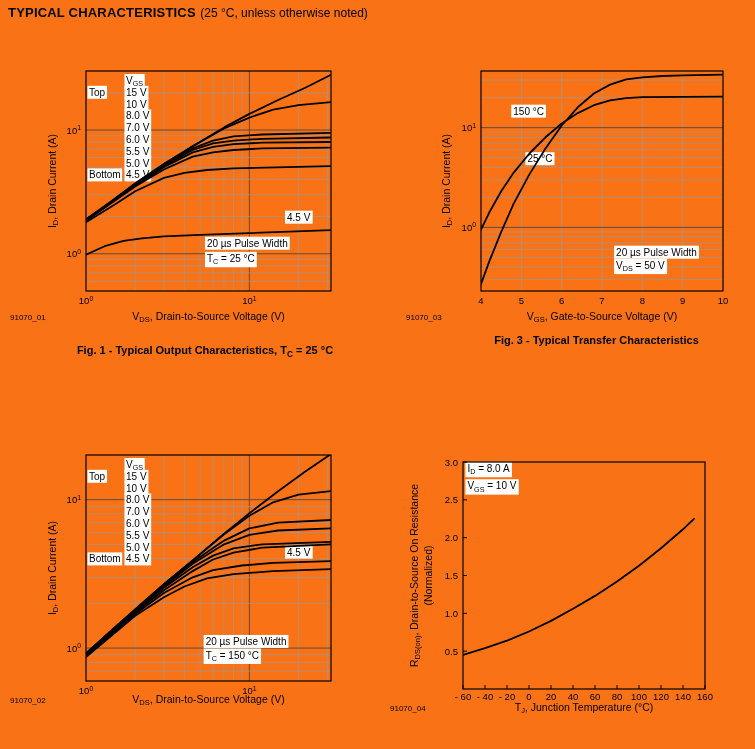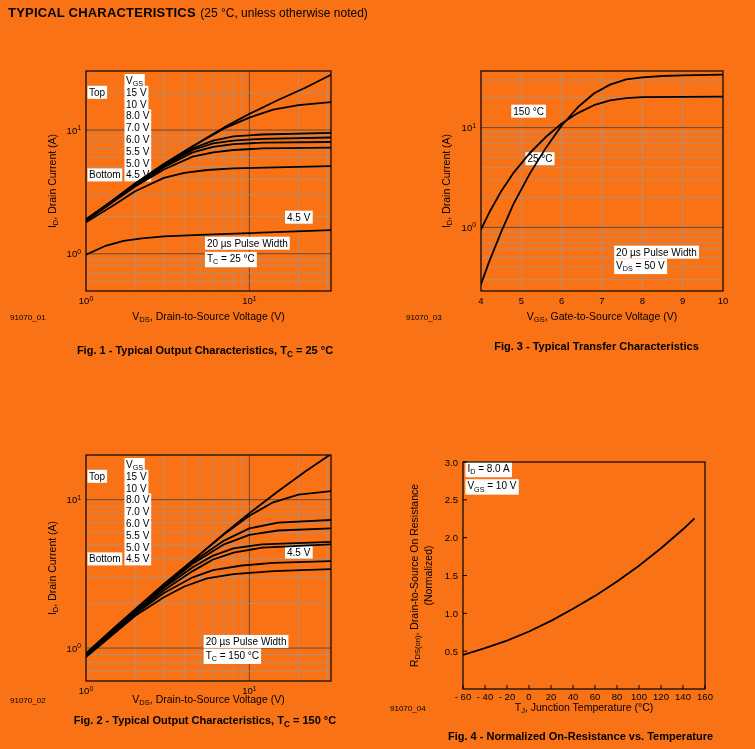--- a/index.html
+++ b/index.html
@@ -169,21 +169,21 @@
           <text x="278.6666666666667" y="248" font-size="9.5" text-anchor="middle"><tspan dy="0">9</tspan></text>
           <text x="319" y="248" font-size="9.5" text-anchor="middle"><tspan dy="0">10</tspan></text>
           <text x="72" y="75.15345960891793" font-size="9.5" text-anchor="end"><tspan dy="0">10</tspan><tspan dy="-3.4" font-size="72%">1</tspan></text>
           <text x="72" y="174.86005536405168" font-size="9.5" text-anchor="end"><tspan dy="0">10</tspan><tspan dy="-3.4" font-size="72%">0</tspan></text>
           <text x="198" y="264" font-size="10.5" text-anchor="middle"><tspan dy="0">V</tspan><tspan dy="2.4" font-size="72%">GS</tspan><tspan dy="-2.4">, Gate-to-Source Voltage (V)</tspan></text>
           <text x="2" y="264" font-size="8" text-anchor="start"><tspan dy="0">91070_03</tspan></text>
           <text x="46" y="125" font-size="10.5" text-anchor="middle" transform="rotate(-90 46 125)"><tspan dy="0">I</tspan><tspan dy="2.4" font-size="72%">D</tspan><tspan dy="-2.4">, Drain Current (A)</tspan></text>
         </g>
         <rect x="77" y="15" width="242" height="220" fill="none" stroke="#000" stroke-width="1.2"></rect>
       </svg>
-    <div class="caption" style="width:343px;margin-top:16px">Fig. 3 - Typical Transfer Characteristics</div>
+    <div class="caption" style="width:343px;margin-top:10px">Fig. 3 - Typical Transfer Characteristics</div>
   </div>
 
   <div class="fig" style="left:8px;top:442px;">
     <svg width="352" height="266">
         <defs>
           <clipPath id="cp2">
             <rect x="78" y="13" width="245" height="226"></rect>
           </clipPath>
         </defs>
         <g>
@@ -256,21 +256,20 @@
           <text x="78" y="252" font-size="9.5" text-anchor="middle"><tspan dy="0">10</tspan><tspan dy="-3.4" font-size="72%">0</tspan></text>
           <text x="241.36741366888225" y="252" font-size="9.5" text-anchor="middle"><tspan dy="0">10</tspan><tspan dy="-3.4" font-size="72%">1</tspan></text>
           <text x="73" y="61.17379903416801" font-size="9.5" text-anchor="end"><tspan dy="0">10</tspan><tspan dy="-3.4" font-size="72%">1</tspan></text>
           <text x="73" y="209.57694715112268" font-size="9.5" text-anchor="end"><tspan dy="0">10</tspan><tspan dy="-3.4" font-size="72%">0</tspan></text>
           <text x="200.5" y="261" font-size="10.5" text-anchor="middle"><tspan dy="0">V</tspan><tspan dy="2.4" font-size="72%">DS</tspan><tspan dy="-2.4">, Drain-to-Source Voltage (V)</tspan></text>
           <text x="2" y="261" font-size="8" text-anchor="start"><tspan dy="0">91070_02</tspan></text>
           <text x="48" y="126" font-size="10.5" text-anchor="middle" transform="rotate(-90 48 126)"><tspan dy="0">I</tspan><tspan dy="2.4" font-size="72%">D</tspan><tspan dy="-2.4">, Drain Current (A)</tspan></text>
         </g>
         <rect x="78" y="13" width="245" height="226" fill="none" stroke="#000" stroke-width="1.2"></rect>
       </svg>
-    <div class="caption" style="width:352px;margin-top:6px">Fig. 2 - Typical Output Characteristics, T<sub>C</sub> = 150 °C</div>
   </div>
 
   <div class="fig" style="left:388px;top:448px;">
     <svg width="343" height="268">
         <defs>
           <clipPath id="cp3">
             <rect x="75" y="14" width="242" height="227"></rect>
           </clipPath>
         </defs>
         <g></g>
@@ -320,16 +319,15 @@
           <text x="70" y="131" font-size="9.5" text-anchor="end"><tspan dy="0">1.5</tspan></text>
           <text x="70" y="168.83333333333334" font-size="9.5" text-anchor="end"><tspan dy="0">1.0</tspan></text>
           <text x="70" y="206.66666666666669" font-size="9.5" text-anchor="end"><tspan dy="0">0.5</tspan></text>
           <text x="196" y="263" font-size="10.5" text-anchor="middle"><tspan dy="0">T</tspan><tspan dy="2.4" font-size="72%">J</tspan><tspan dy="-2.4">, Junction Temperature (°C)</tspan></text>
           <text x="2" y="263" font-size="8" text-anchor="start"><tspan dy="0">91070_04</tspan></text>
           <text x="30" y="127.5" font-size="10.5" text-anchor="middle" transform="rotate(-90 30 127.5)"><tspan dy="0">R</tspan><tspan dy="2.4" font-size="72%">DS(on)</tspan><tspan dy="-2.4">, Drain-to-Source On Resistance</tspan></text>
           <text x="44" y="127.5" font-size="10.5" text-anchor="middle" transform="rotate(-90 44 127.5)"><tspan dy="0">(Normalized)</tspan></text>
         </g>
         <rect x="75" y="14" width="242" height="227" fill="none" stroke="#000" stroke-width="1.2"></rect>
       </svg>
-    <div class="caption" style="width:343px;margin-top:14px">Fig. 4 - Normalized On-Resistance vs. Temperature</div>
   </div>
 
 </div>
 
 </body></html>

